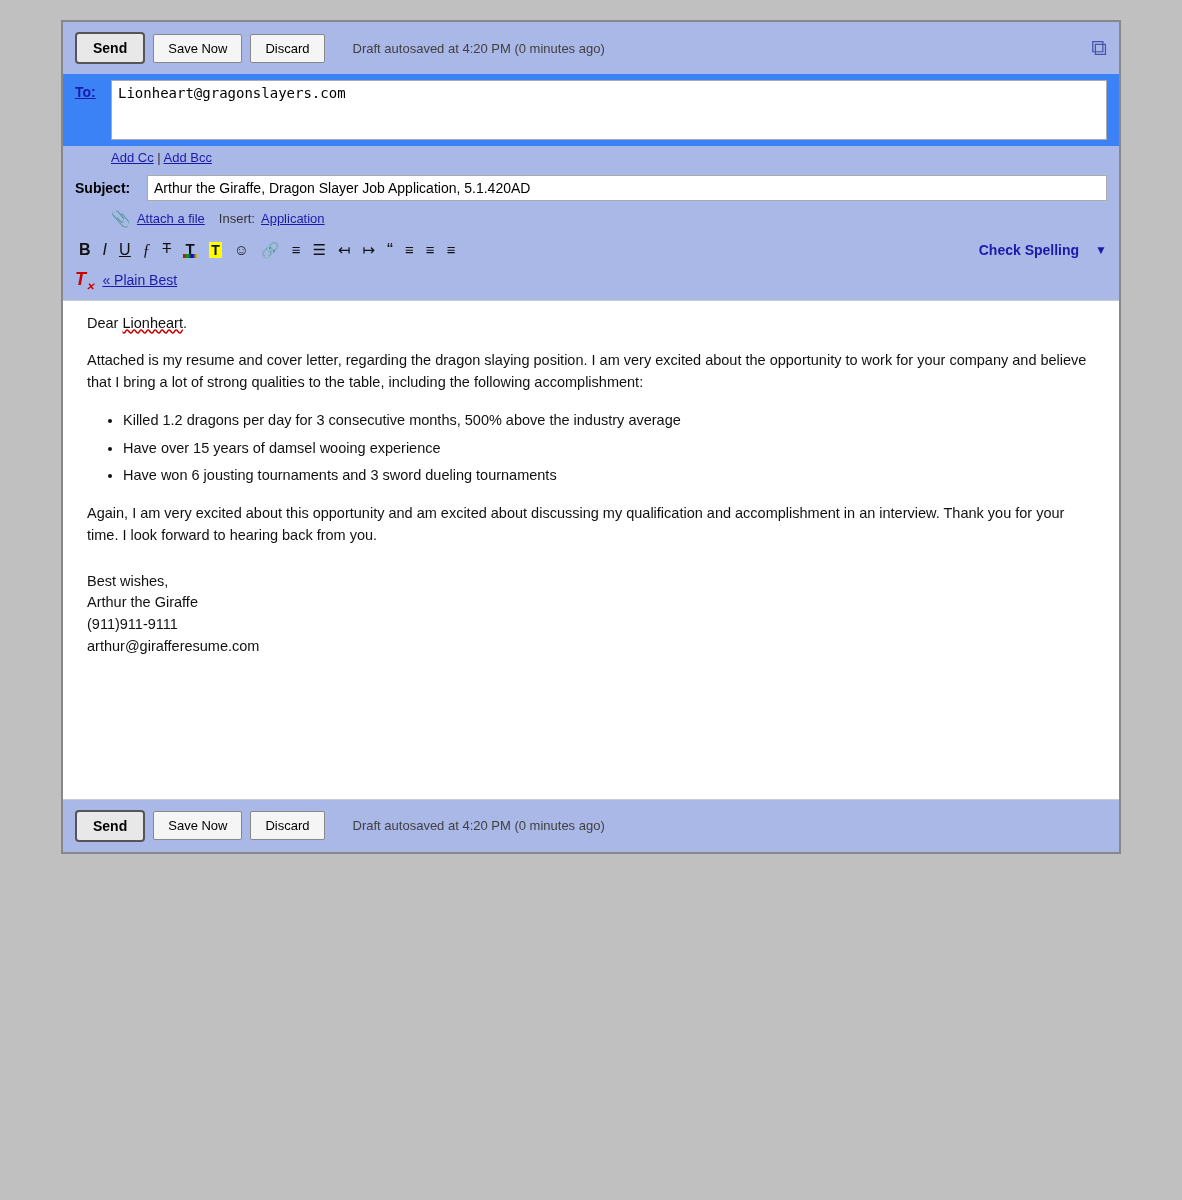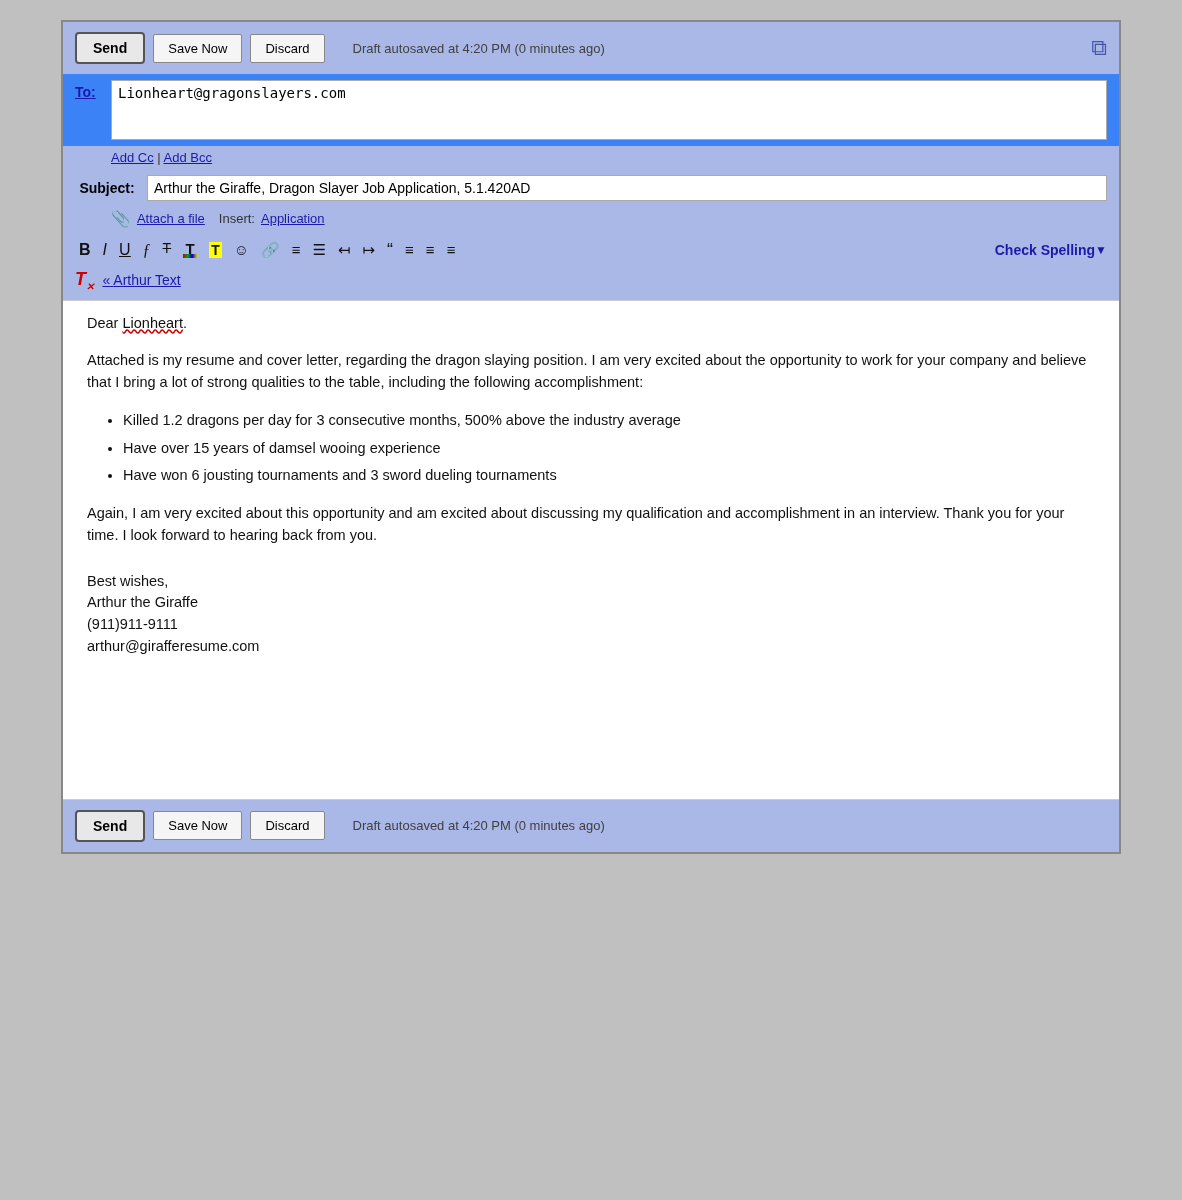--- a/index.html
+++ b/index.html
@@ -100,21 +100,21 @@
     .subject-row {
       display: flex;
       align-items: center;
       background: #aab8e8;
       padding: 4px 12px;
     }
     .subject-label {
       font-weight: bold;
       font-size: 14px;
       min-width: 72px;
-      text-align: center;
+      text-align: left;
       padding-right: 8px;
     }
     .subject-input {
       flex: 1;
       border: 1px solid #aaa;
       padding: 4px 6px;
       font-size: 14px;
       outline: none;
     }
     
@@ -161,21 +161,21 @@
     .fmt-btn-underline { text-decoration: underline; font-size: 16px; }
     .check-spelling {
       margin-left: auto;
       color: #1a1aaa;
       font-weight: bold;
       font-size: 14px;
       cursor: pointer;
       text-decoration: none;
       display: flex;
       align-items: center;
-      gap: 0;
+      gap: 16px;
     }
     .check-spelling-arrow { font-size: 12px; }
     
     .plain-text-row {
       display: flex;
       align-items: center;
       background: #aab8e8;
       padding: 2px 12px 8px;
       gap: 8px;
     }
@@ -296,21 +296,21 @@
     <a class="check-spelling">
       <span>Check Spelling</span>
       <span class="check-spelling-arrow">▼</span>
     </a>
   </div>
 
   <div class="plain-text-row">
     <span class="tx-icon"><em>T<sub style="color:#cc0000;font-size:10px;">✕</sub></em></span>
     <a class="plain-text-link">
       <span>«</span>
-      <span>Arthur Text</span>
+      <span>Plain Best</span>
     </a>
   </div>
 
   <div class="email-body">
     <p class="salutation">
       Dear <span class="name-underline">Lionheart</span>.
     </p>
     <p class="body-para">Attached is my resume and cover letter, regarding the dragon slaying position.  I am very excited about the opportunity to work for your company and believe that I bring a lot of strong qualities to the table, including the following accomplishment:</p>
     <ul class="bullet-list">
       <li>Killed 1.2 dragons per day for 3 consecutive months, 500% above the industry average</li>

